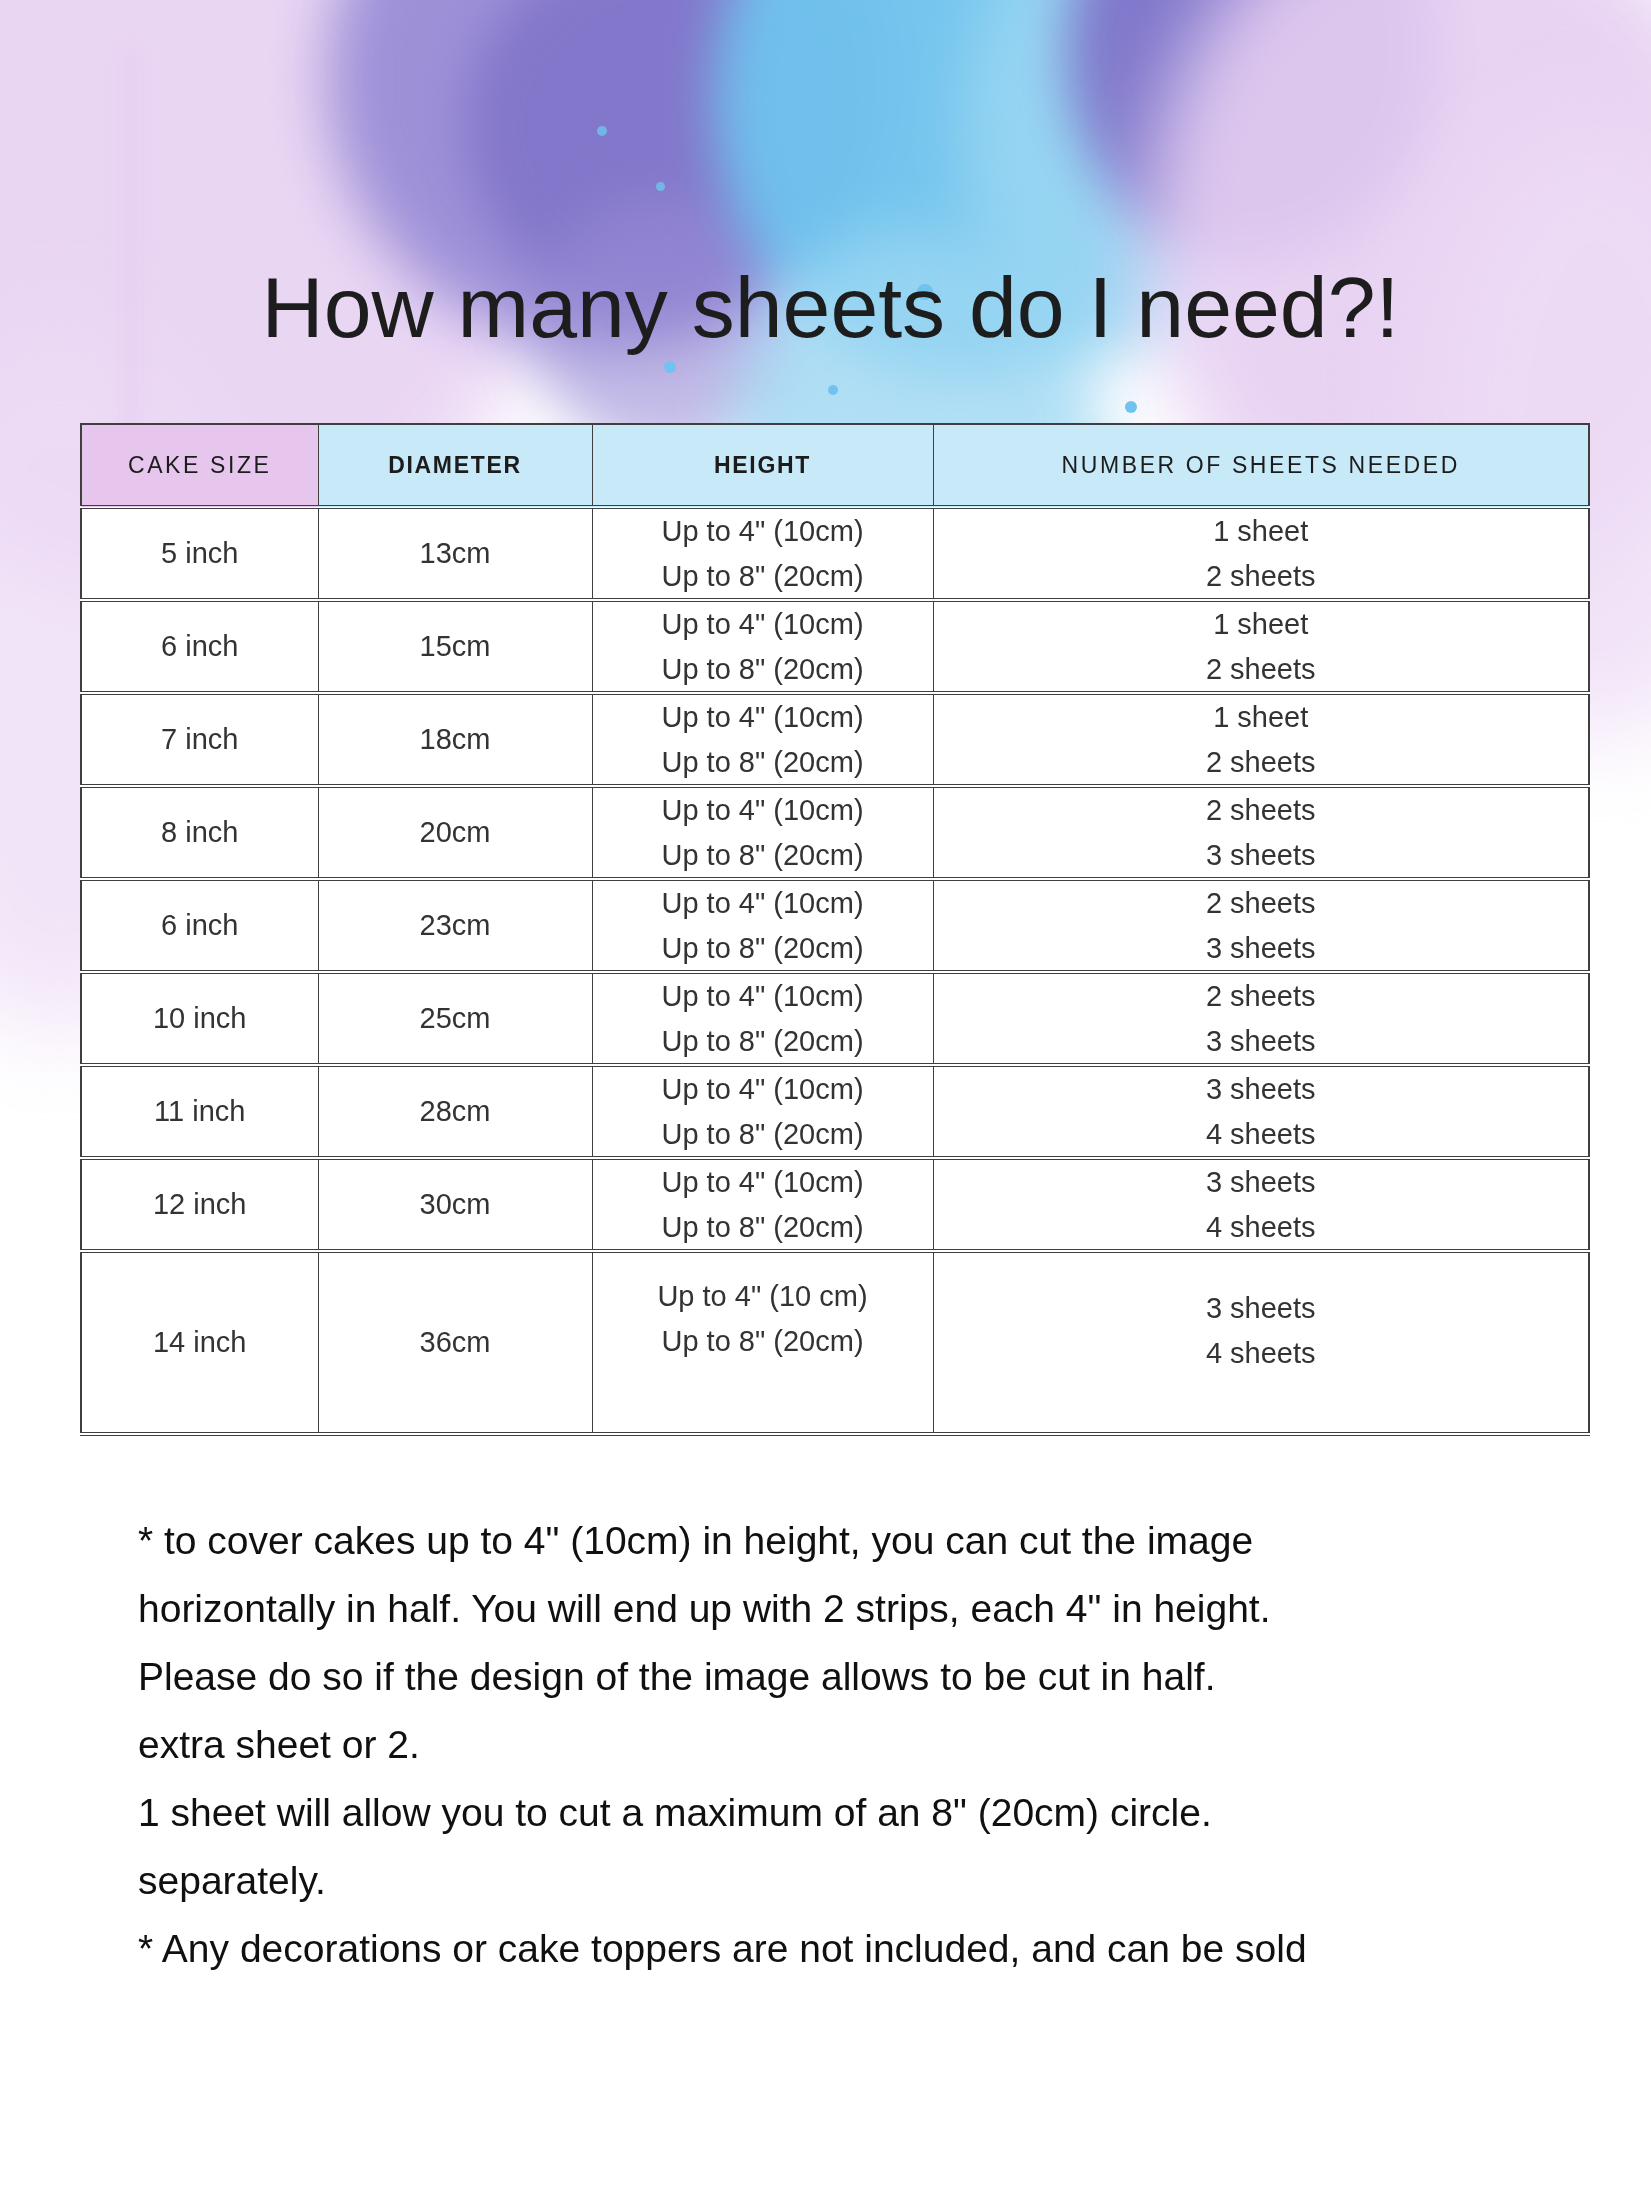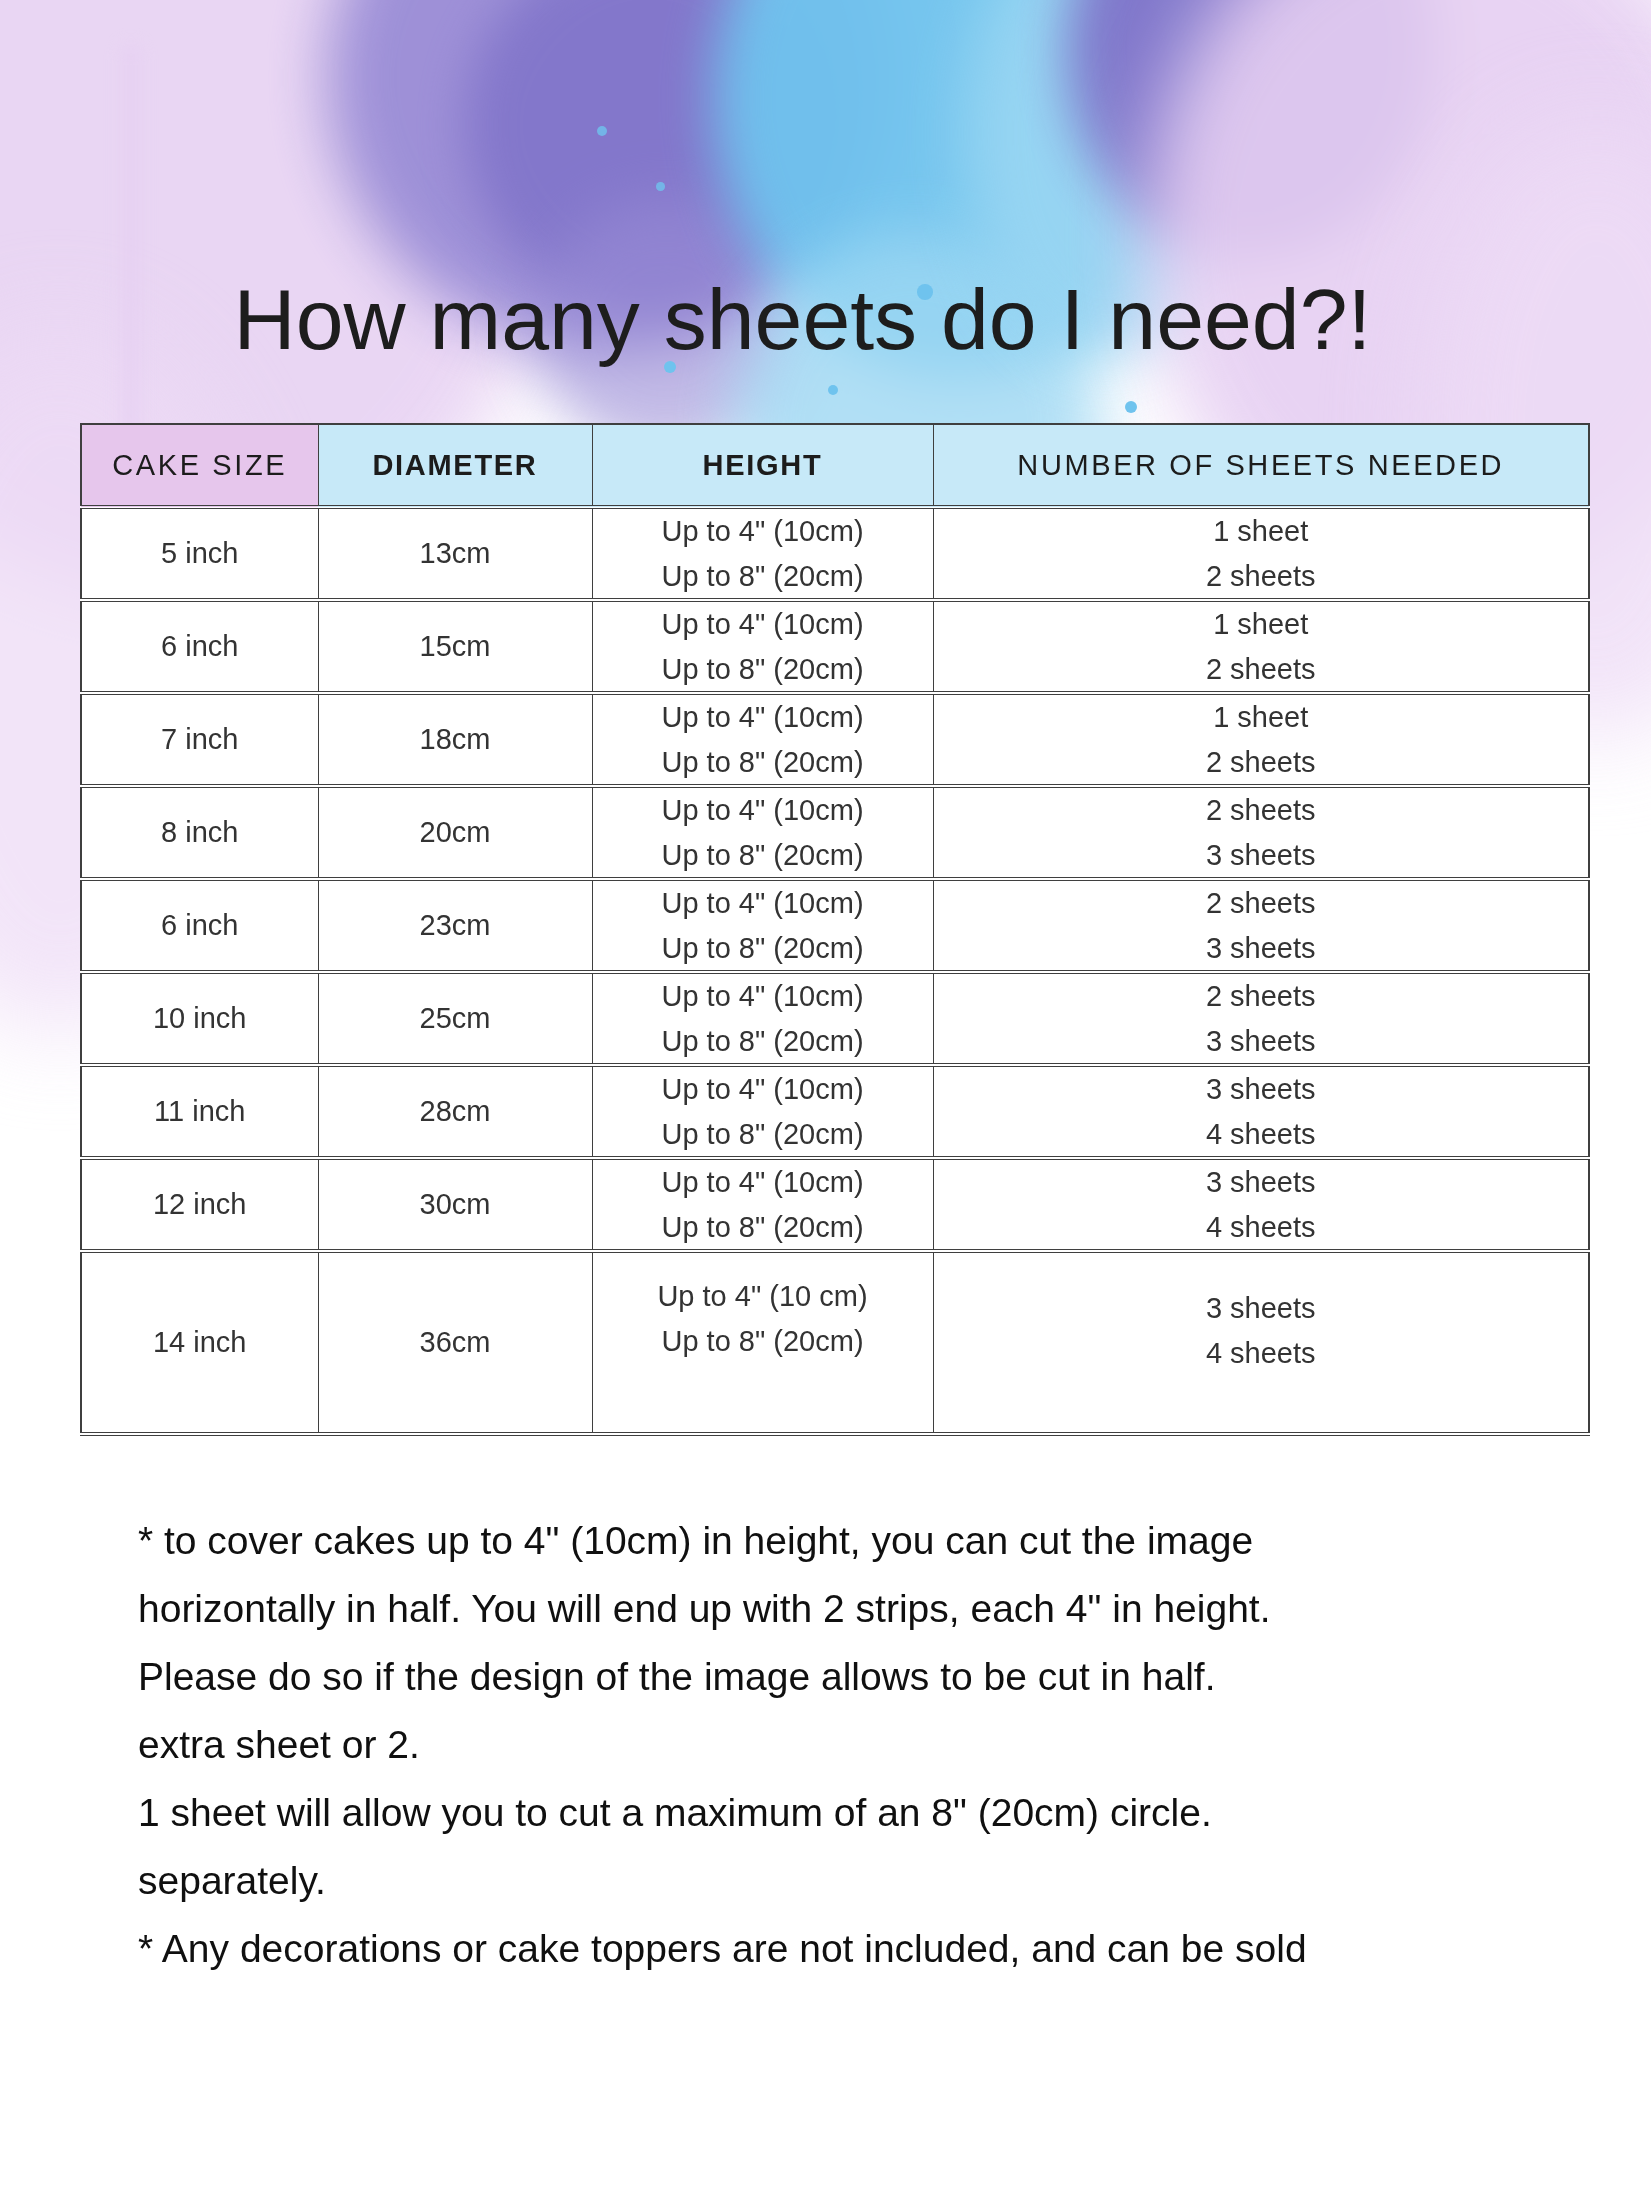--- a/index.html
+++ b/index.html
@@ -26,33 +26,33 @@
   .d2{left:664px;top:361px;width:12px;height:12px;}
   .d3{left:917px;top:284px;width:15.5px;height:15.5px;}
   .d4{left:597px;top:126px;width:10.3px;height:10.3px;opacity:.8;}
   .d5{left:656px;top:182px;width:8.6px;height:8.6px;opacity:.8;}
   .d6{left:828px;top:385px;width:10.3px;height:10.3px;}
   .d7{left:986px;top:449px;width:8.6px;height:8.6px;}
   .d8{left:1125px;top:401px;width:12px;height:12px;}
   .d9{left:503px;top:482px;width:8.6px;height:8.6px;}
 
   
-  .title{position:absolute;z-index:1;left:0;top:258px;width:1581px;margin:12px;
+  .title{position:absolute;z-index:1;left:0;top:258px;width:1581px;margin:0;
          text-align:center;font-size:86px;font-weight:400;letter-spacing:0;
-         color:var(--text_dark);}
+         color:var(--text_dark);padding-left:40px;}
 
   
   .sheets-table{position:absolute;z-index:1;left:80px;top:423px;width:1507px;
                 border-collapse:collapse;table-layout:fixed;background:#ffffff;
                 font-size:29px;color:#333333;}
   .sheets-table{border:2.6px solid var(--border_dark);}
   .sheets-table th,.sheets-table td{border-left:1.7px solid var(--border_dark);
                 border-right:1.7px solid var(--border_dark);padding:0;text-align:center;vertical-align:middle;}
   .sheets-table tr{border-bottom:4.3px double var(--border_dark);}
-  .sheets-table th{height:80px;color:#1c1c1c;font-size:29px;}
+  .sheets-table th{height:80px;color:#1c1c1c;font-size:23px;}
   th.pink{background:var(--header_pink);}
   th.blue{background:var(--header_blue);}
   th.reg{font-weight:400;letter-spacing:2.6px;}
   th.bold{font-weight:700;letter-spacing:1.7px;}
   tr.r-single{height:65px;}
   tr.r-double{height:90px;margin-left:12px;}
   tr.r-tall{height:148px;}
   .dual{display:flex;flex-direction:column;justify-content:center;}
   .r-single .dual{height:64px;}
   .r-double .dual{height:89px;}

